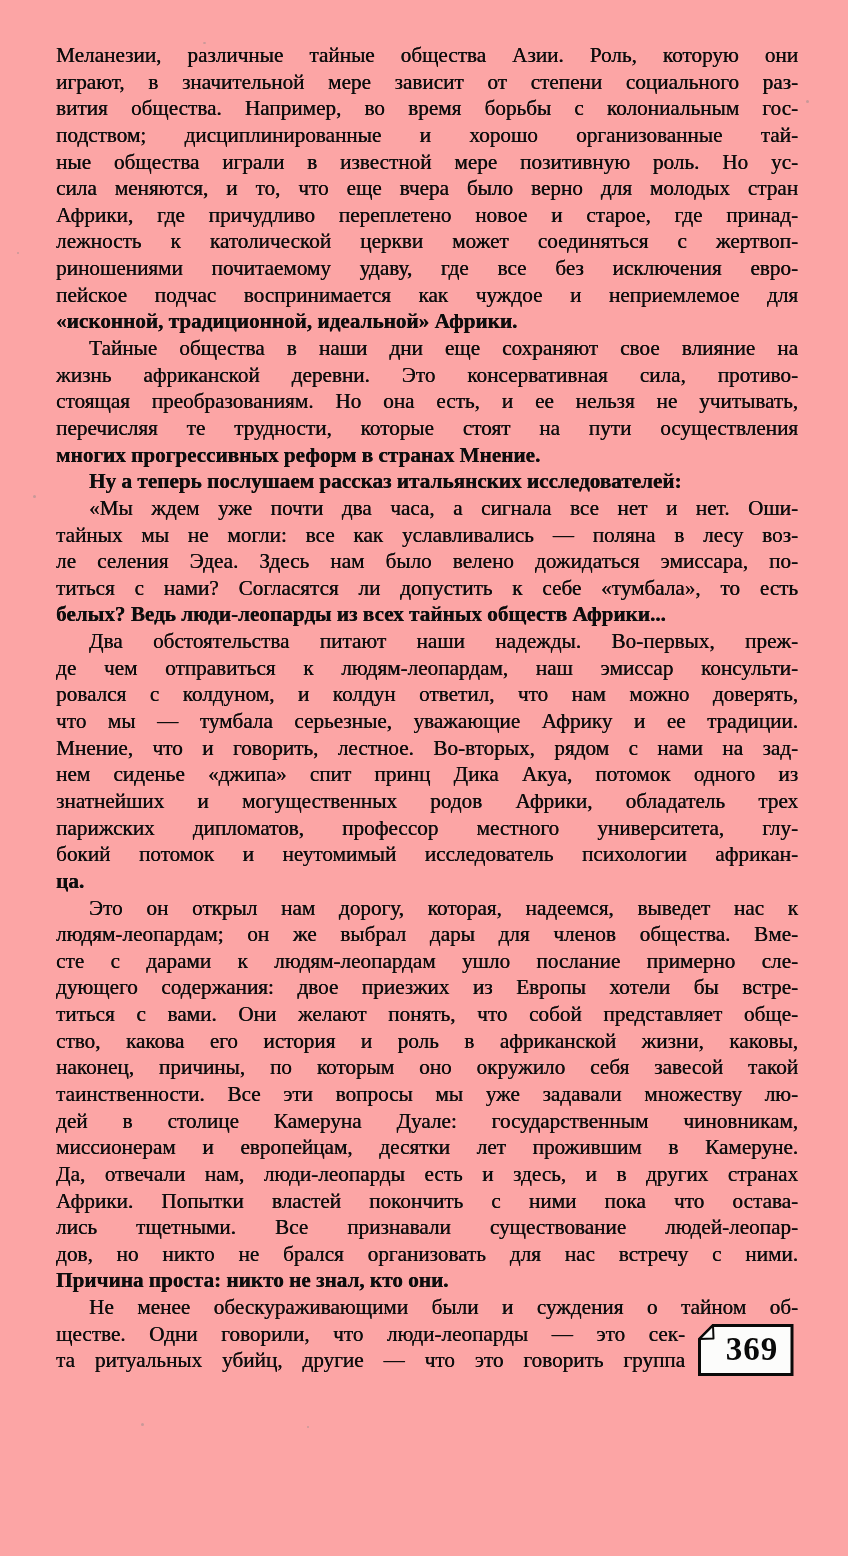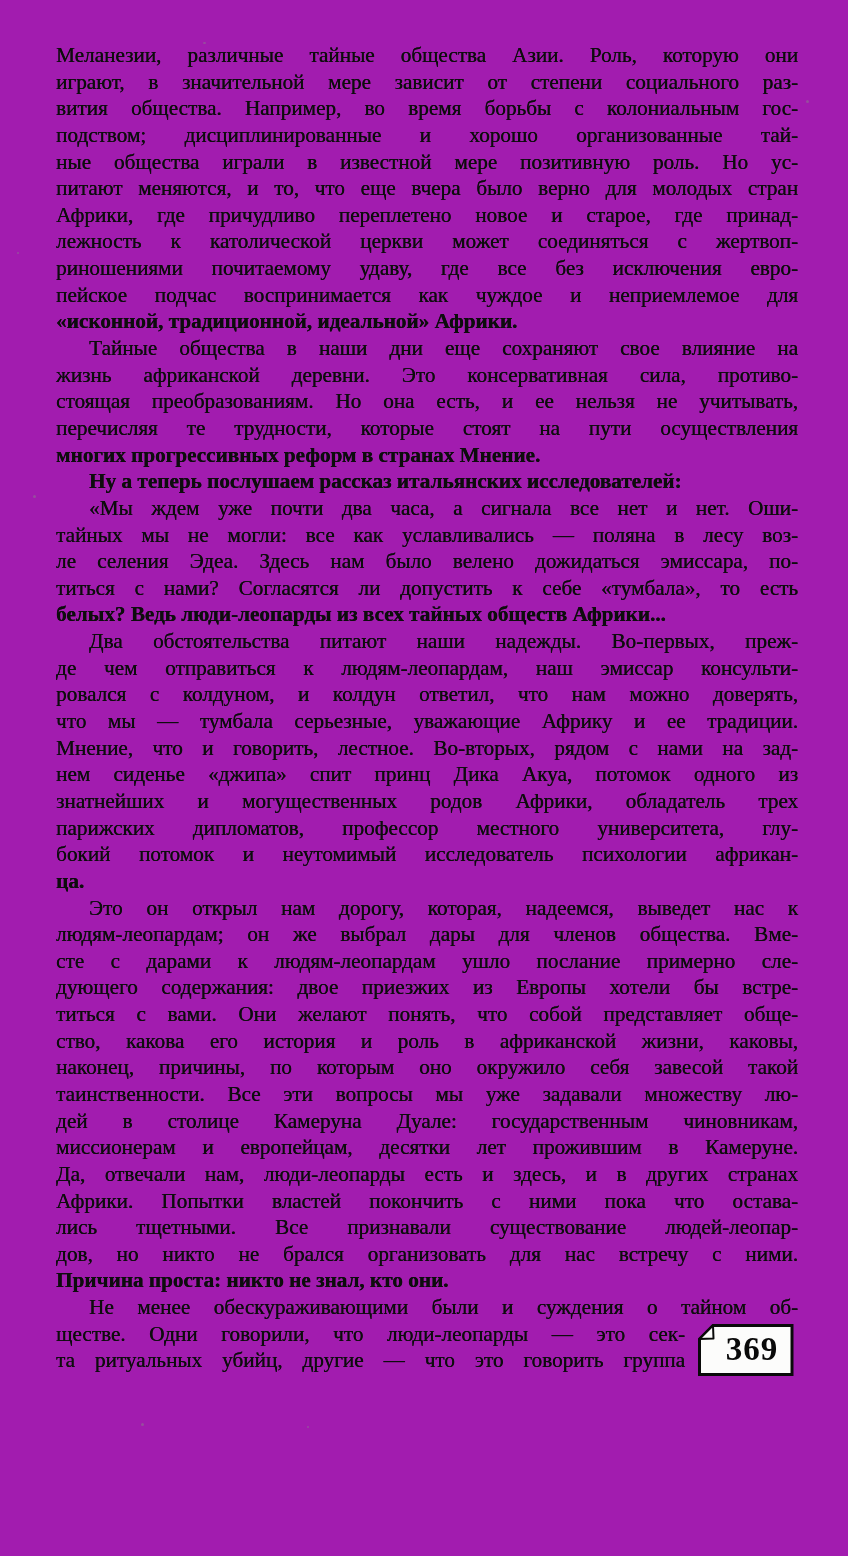--- a/index.html
+++ b/index.html
@@ -60,29 +60,29 @@
   .speck {
     position: absolute;
     background: #8a8a8a;
     border-radius: 50%;
     opacity: 0.45;
   }
 </style>
 </head>
 <body>
 
-<div class="page" style="background: #a21caf; color: rgb(13, 13, 13);">
+<div class="page" style="background: #fca5a5; color: rgb(13, 13, 13);">
   <div class="text-block" id="text-block">
       <div class="para">
         <div class="line">Меланезии, различные тайные общества Азии. Роль, которую они</div>
         <div class="line">играют, в значительной мере зависит от степени социального раз-</div>
         <div class="line">вития общества. Например, во время борьбы с колониальным гос-</div>
         <div class="line">подством; дисциплинированные и хорошо организованные тай-</div>
         <div class="line">ные общества играли в известной мере позитивную роль. Но ус-</div>
-        <div class="line">питают меняются, и то, что еще вчера было верно для молодых стран</div>
+        <div class="line">сила меняются, и то, что еще вчера было верно для молодых стран</div>
         <div class="line">Африки, где причудливо переплетено новое и старое, где принад-</div>
         <div class="line">лежность к католической церкви может соединяться с жертвоп-</div>
         <div class="line">риношениями почитаемому удаву, где все без исключения евро-</div>
         <div class="line">пейское подчас воспринимается как чуждое и неприемлемое для</div>
         <div class="line last">«исконной, традиционной, идеальной» Африки.</div>
       </div>
       <div class="para">
         <div class="line indent">Тайные общества в наши дни еще сохраняют свое влияние на</div>
         <div class="line">жизнь африканской деревни. Это консервативная сила, противо-</div>
         <div class="line">стоящая преобразованиям. Но она есть, и ее нельзя не учитывать,</div>

